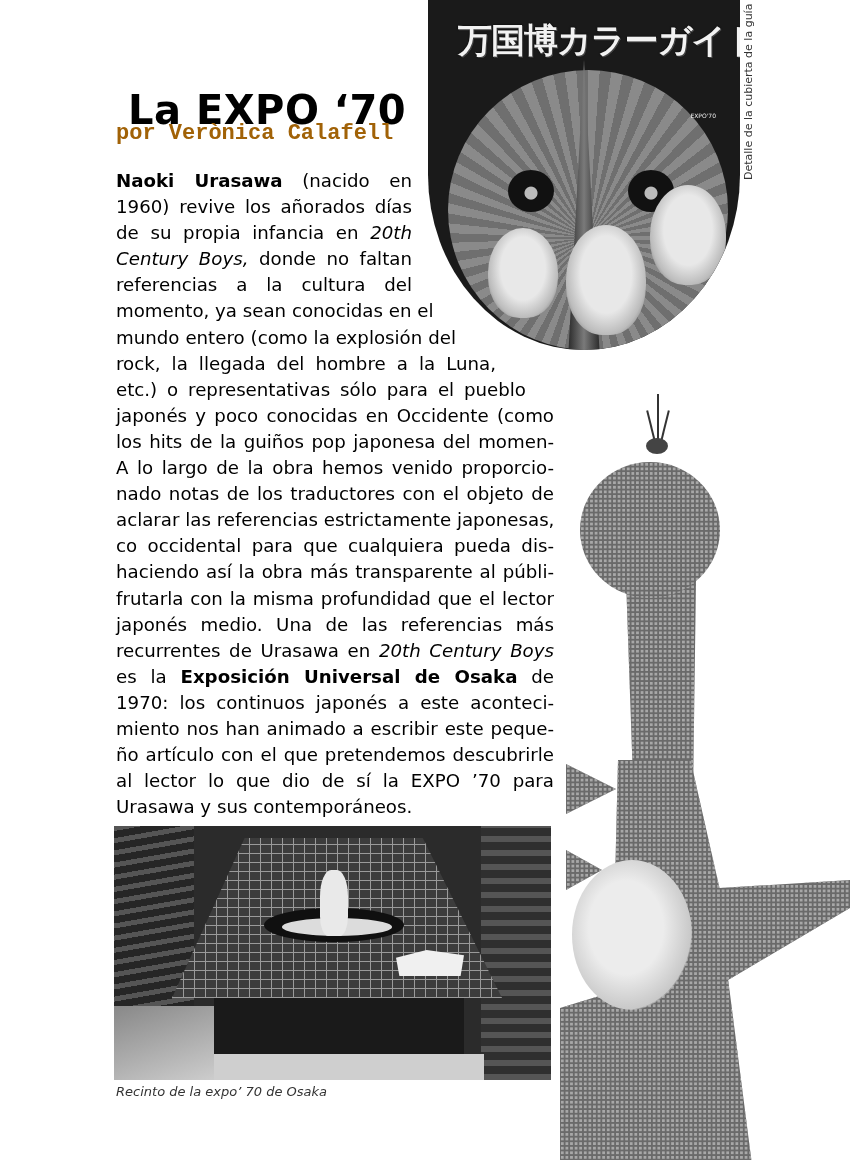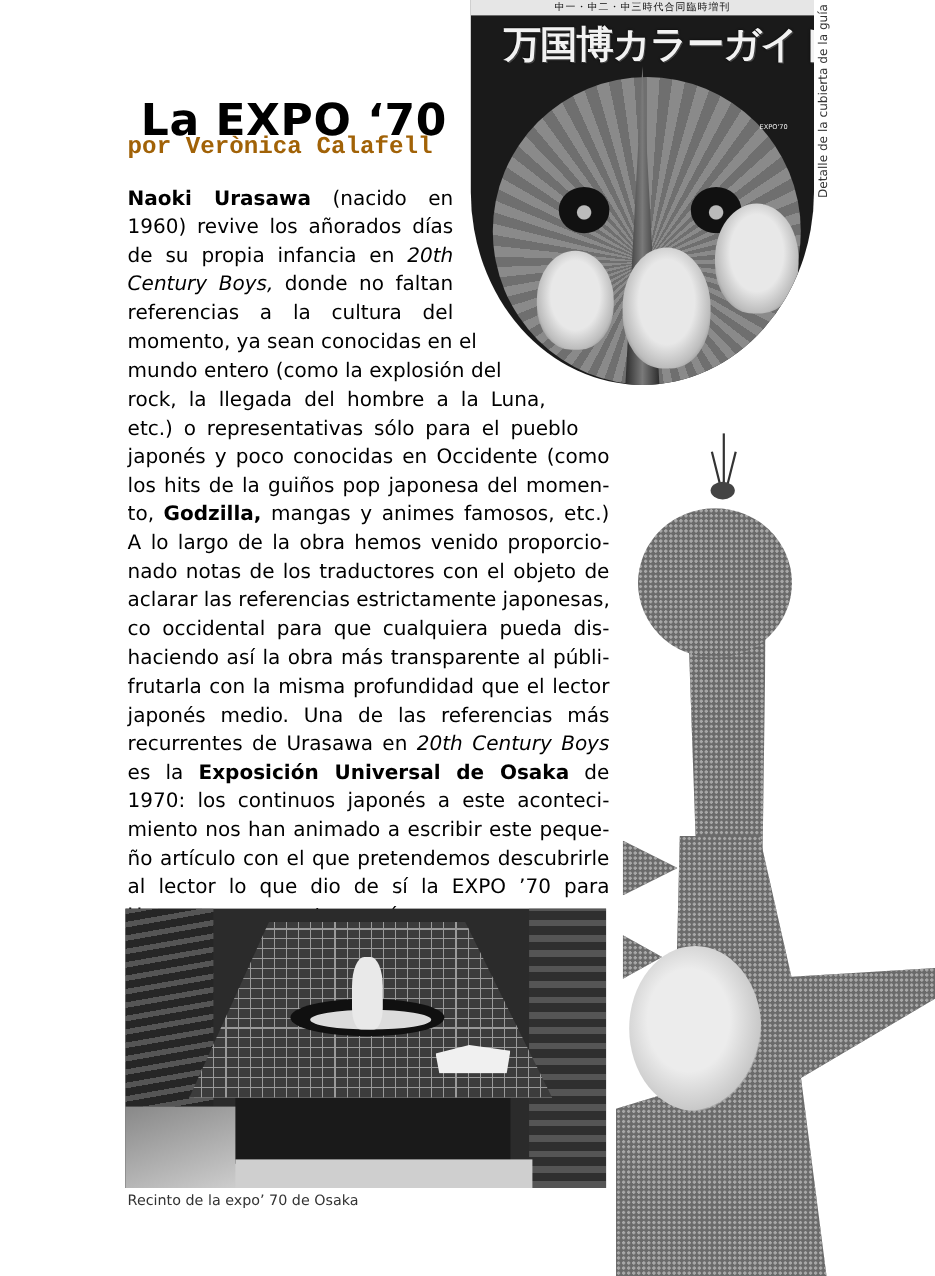--- a/index.html
+++ b/index.html
@@ -116,62 +116,60 @@
   .photo .arms { position: absolute; left: 168px; top: 92px; width: 110px; height: 18px; border-radius: 50%; background: #dcdcdc; }
   .photo .pavilion { position: absolute; left: 282px; top: 124px; width: 68px; height: 26px; background: #f0f0f0; clip-path: polygon(0 30%, 45% 0, 100% 20%, 95% 100%, 5% 100%); }
   .photo .underside { position: absolute; left: 100px; top: 172px; width: 250px; height: 60px; background: #1a1a1a; }
   .photo .plaza { position: absolute; left: 100px; top: 228px; width: 270px; height: 26px; background: #cfcfcf; }
   .photo .ground-l { position: absolute; left: 0; top: 180px; width: 110px; height: 74px; background: linear-gradient(160deg,#888,#cfcfcf); }
   .photo .ground-r { position: absolute; right: 0; top: 0; width: 70px; height: 254px; background: repeating-linear-gradient(0deg,#555 0 6px,#2f2f2f 6px 14px); }
   .photo .ground-tl { position: absolute; left: 0; top: 0; width: 80px; height: 180px; background: repeating-linear-gradient(170deg,#555 0 5px,#262626 5px 12px); }
 
   .photo-caption {
     position: absolute; left: 116px; top: 1084px;
-    font-size: 13px; color: #333; text-align: right;
+    font-size: 13px; font-style: italic; color: #333; text-align: right;
   }
 </style>
 </head>
 <body>
 
 <h1 class="title">La EXPO ‘70</h1>
 <h2 class="subtitle">por Verònica Calafell</h2>
 
 <div class="body-text" id="body-text">
     <span class="line w-narrow"><b>Naoki Urasawa</b><span> (nacido en</span></span>
     <span class="line w-narrow"><span>1960) revive los añorados días</span></span>
     <span class="line w-narrow"><span>de su propia infancia en </span><i>20th</i></span>
     <span class="line w-narrow"><i>Century Boys,</i><span> donde no faltan</span></span>
     <span class="line w-narrow"><span>referencias a la cultura del</span></span>
     <span class="line w-mid1"><span>momento, ya sean conocidas en el</span></span>
     <span class="line w-mid2"><span>mundo entero (como la explosión del</span></span>
     <span class="line w-mid3"><span>rock, la llegada del hombre a la Luna,</span></span>
     <span class="line w-mid4"><span>etc.) o representativas sólo para el pueblo</span></span>
     <span class="line"><span>japonés y poco conocidas en Occidente (como</span></span>
     <span class="line"><span>los hits de la guiños pop japonesa del momen-</span></span>
-    <span class="line"><span>to, </span><b>Godzilla,</b><span> mangas y animes famosos, etc.)</span></span>
     <span class="line"><span>A lo largo de la obra hemos venido proporcio-</span></span>
     <span class="line"><span>nado notas de los traductores con el objeto de</span></span>
     <span class="line"><span>aclarar las referencias estrictamente japonesas,</span></span>
     <span class="line"><span>co occidental para que cualquiera pueda dis-</span></span>
     <span class="line"><span>haciendo así la obra más transparente al públi-</span></span>
     <span class="line"><span>frutarla con la misma profundidad que el lector</span></span>
     <span class="line"><span>japonés medio. Una de las referencias más</span></span>
     <span class="line"><span>recurrentes de Urasawa en </span><i>20th Century Boys</i></span>
     <span class="line"><span>es la </span><b>Exposición Universal de Osaka</b><span> de</span></span>
     <span class="line"><span>1970: los continuos japonés a este aconteci-</span></span>
     <span class="line"><span>miento nos han animado a escribir este peque-</span></span>
     <span class="line"><span>ño artículo con el que pretendemos descubrirle</span></span>
     <span class="line"><span>al lector lo que dio de sí la EXPO ’70 para</span></span>
     <span class="line last"><span>Urasawa y sus contemporáneos.</span></span>
   </div>
 
 <div class="cover">
   <div class="fan"></div>
   <div class="spire"></div>
-  <div class="banner">中一・中二・中三時代合同臨時増刊</div>
   <div class="jp-title">万国博カラーガイド</div>
   <div class="expo-mark">EXPO'70</div>
   <div class="eye l"></div>
   <div class="eye r"></div>
   <div class="face f1"></div>
   <div class="face f3"></div>
   <div class="face f2"></div>
 </div>
 
 <div class="side-caption">Detalle de la cubierta de la guía de la expo ’70</div>

